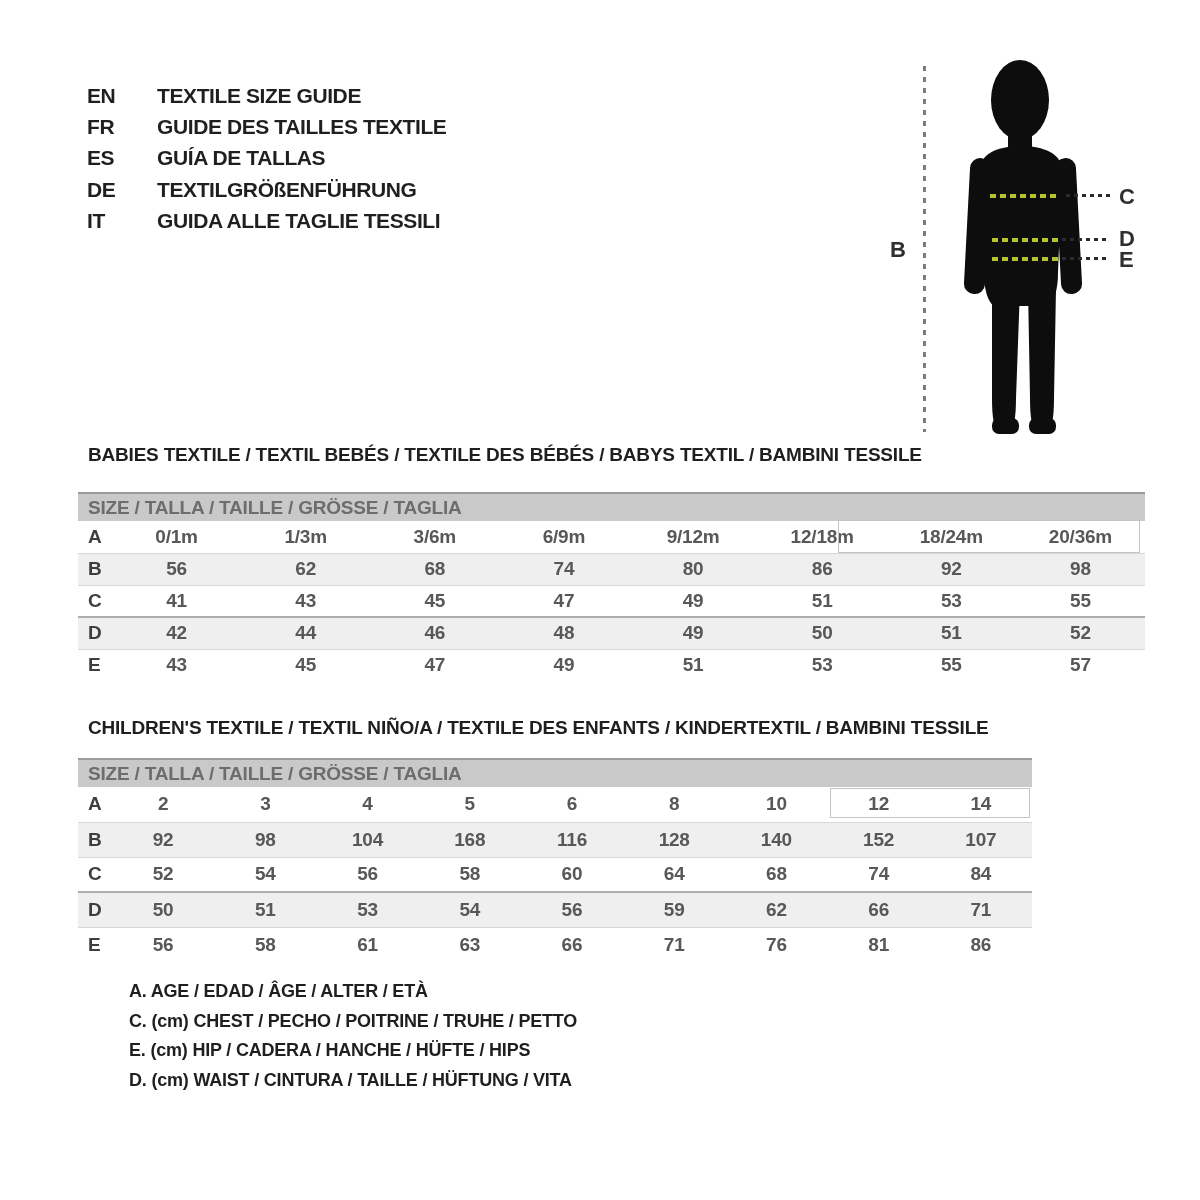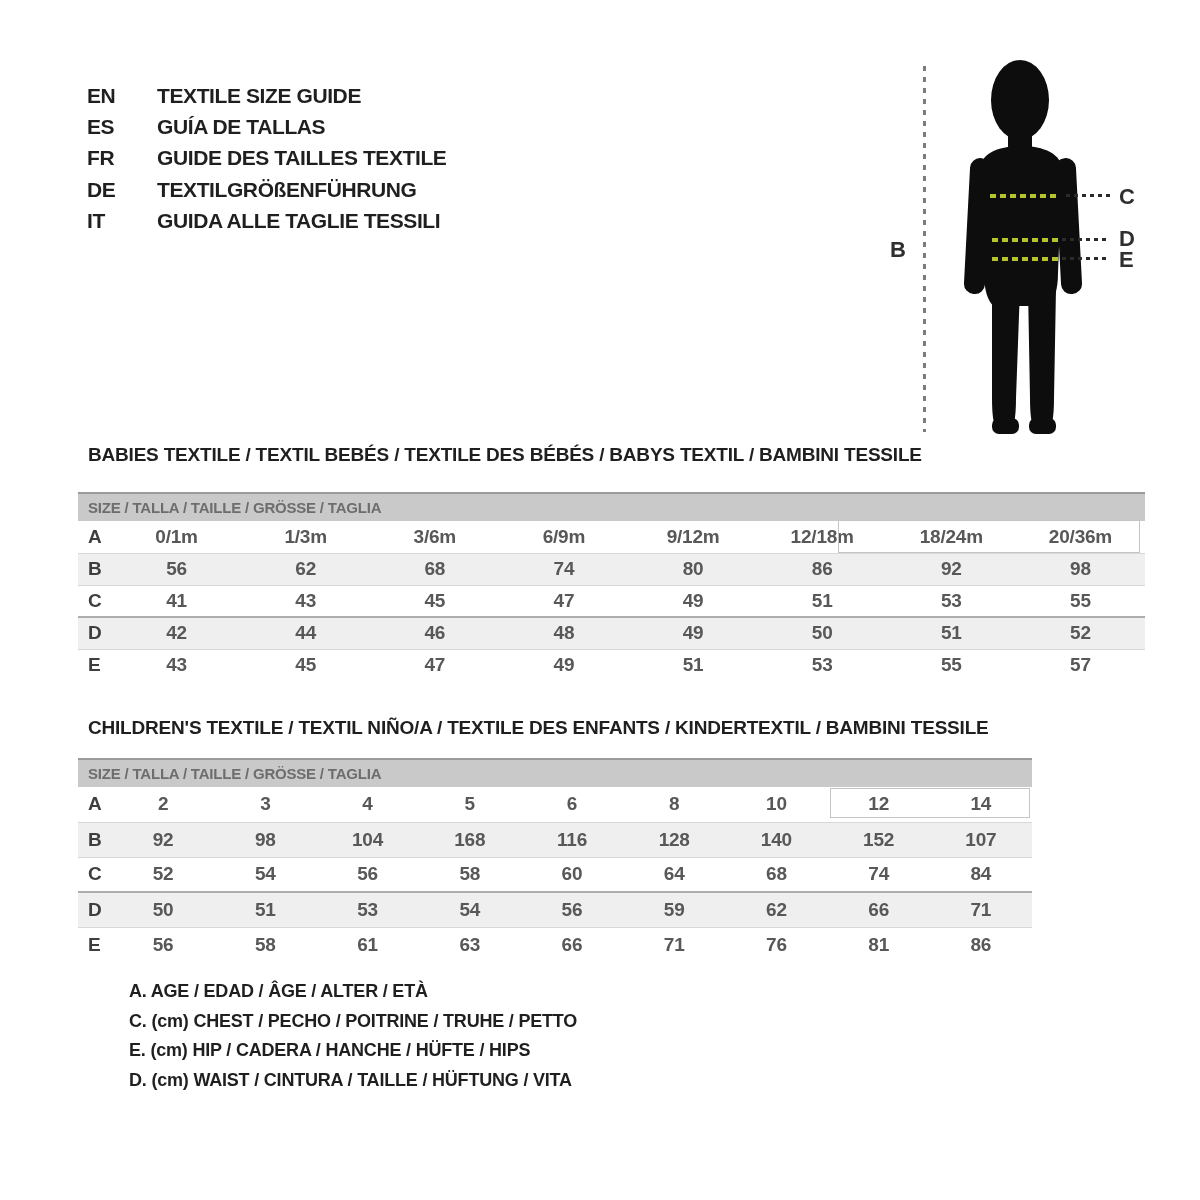--- a/index.html
+++ b/index.html
@@ -52,21 +52,21 @@
   .section-title {
     position:absolute; left:88px; font-size:19px; font-weight:700;
     color:var(--text-dark); letter-spacing:-0.2px; white-space:nowrap;
   }
 
   
   .size-table { position:absolute; left:78px; }
   .table-header {
     height:29px; background:var(--header-bar-bg); border-top:2px solid var(--header-bar-line);
     display:flex; align-items:center; padding-left:10px;
-    font-size:15px; font-weight:700; color:var(--header-bar-text); letter-spacing:-0.2px;
+    font-size:19px; font-weight:700; color:var(--header-bar-text); letter-spacing:-0.2px;
   }
   .size-table table { width:100%; border-collapse:collapse; table-layout:fixed; }
   .size-table th { width:34px; text-align:left; padding-left:10px; font-size:19px; font-weight:700; color:var(--row-label-text); }
   .size-table td { text-align:center; font-size:19px; font-weight:700; color:var(--table-text); letter-spacing:-0.2px; }
   .size-table tbody tr:nth-child(even) { background:var(--row-alt-bg); }
   .size-table tbody tr + tr { border-top:1px solid var(--row-line); }
   .size-table tbody tr:nth-child(4) { border-top:2px solid var(--row-line-dark); }
   .rows-32 tr { height:32px; }
   .rows-35 tr { height:35px; }
 
@@ -80,26 +80,26 @@
 <body>
 
 <div class="canvas">
 
   <div class="lang-list">
     <div class="lang-row">
       <span class="lang-code">EN</span>
       <span class="lang-title">TEXTILE SIZE GUIDE</span>
     </div>
     <div class="lang-row">
+      <span class="lang-code">FR</span>
+      <span class="lang-title">GUIDE DES TAILLES TEXTILE</span>
+    </div>
+    <div class="lang-row">
       <span class="lang-code">ES</span>
       <span class="lang-title">GUÍA DE TALLAS</span>
-    </div>
-    <div class="lang-row">
-      <span class="lang-code">FR</span>
-      <span class="lang-title">GUIDE DES TAILLES TEXTILE</span>
     </div>
     <div class="lang-row">
       <span class="lang-code">DE</span>
       <span class="lang-title">TEXTILGRÖßENFÜHRUNG</span>
     </div>
     <div class="lang-row">
       <span class="lang-code">IT</span>
       <span class="lang-title">GUIDA ALLE TAGLIE TESSILI</span>
     </div>
   </div>

